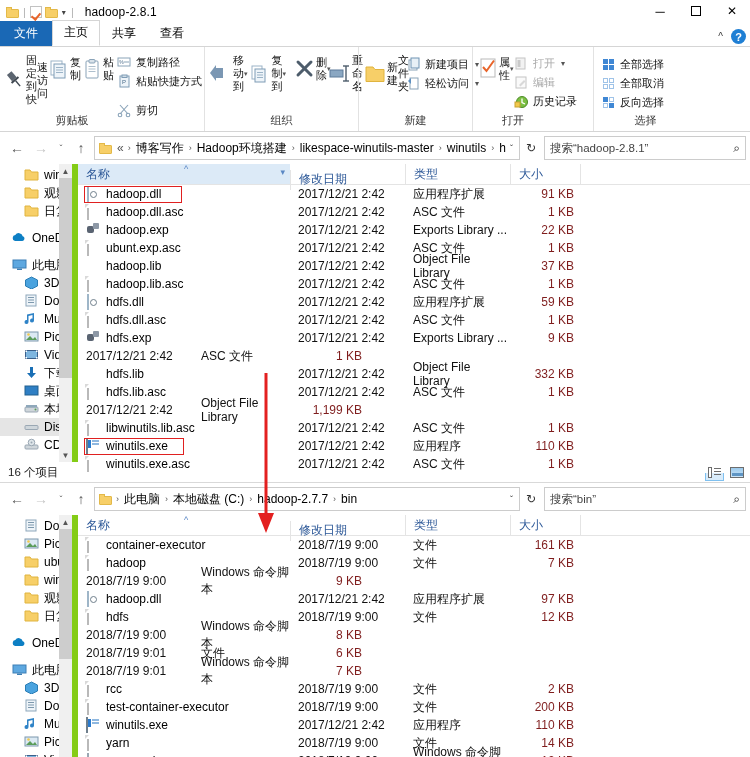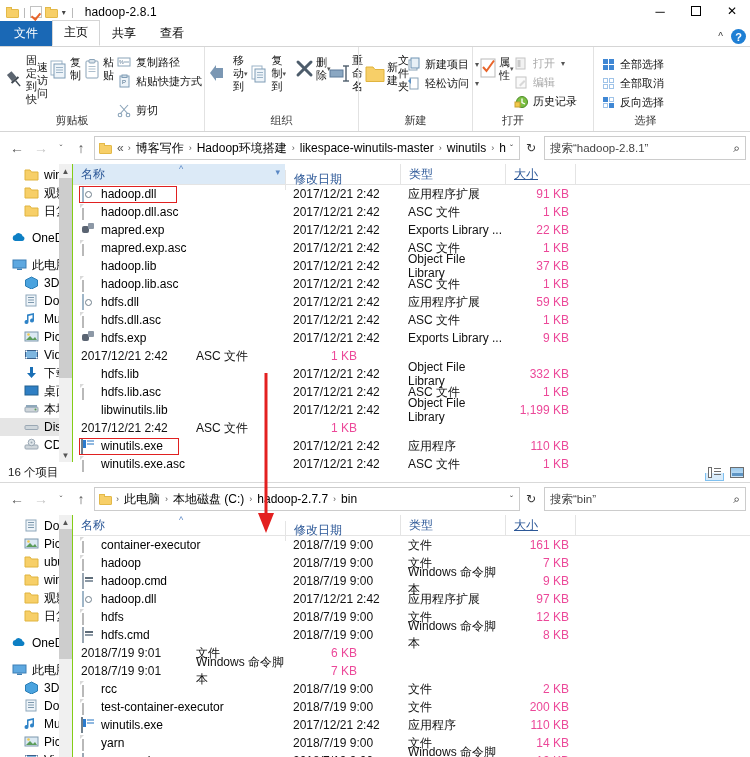--- a/index.html
+++ b/index.html
@@ -74,40 +74,40 @@
   .main{display:flex;background:#fff;}
   .navpane{width:72px;flex:none;position:relative;overflow:hidden;}
   .navitem{display:flex;align-items:center;gap:5px;height:18px;padding-left:12px;font-size:12px;color:#000;white-space:nowrap;}
   .navitem.ind2{padding-left:24px;}
   .navitem.sel{background:#e5e5e5;}
   .navicon{width:15px;height:14px;flex:none;position:relative;}
   .navscroll{position:absolute;right:0;top:0;width:13px;height:100%;background:#f0f0f0;}
   .navscroll .arw{height:14px;display:flex;align-items:center;justify-content:center;font-size:8px;color:#555;background:#f0f0f0;}
   .navscroll .thumb{position:absolute;left:0;width:13px;background:#cdcdcd;}
 
-  .filepane{flex:1;position:relative;border-left:1px solid #84cc16;}
+  .filepane{flex:1;position:relative;border-left:6px solid #84cc16;}
   .colhdr{display:flex;height:20px;align-items:center;background:#fff;border-bottom:1px solid #e4e4e4;font-size:12px;color:#2b5797;}
   .colhdr .col{height:20px;display:flex;align-items:center;padding-left:8px;position:relative;box-sizing:border-box;}
   .colhdr .col + .col{border-left:1px solid #e4e4e4;}
   .colhdr .col.name{background:#dceaf7;}
   .c-name{width:212px;}
   .c-date{width:115px;margin-top:11px;}
   .c-type{width:105px;}
-  .c-size{width:70px;text-decoration:underline;}
+  .c-size{width:70px;}
   .c-rest{flex:1;}
   .sortmark{position:absolute;left:50%;top:0px;font-size:9px;color:#5a87c4;}
   .hdrcaret{position:absolute;right:5px;top:3px;font-size:9px;color:#5a87c4;}
 
   .rows{background:#fff;}
   .row{display:flex;height:18px;align-items:center;font-size:12px;color:#000;}
   .cell{display:flex;align-items:center;height:18px;box-sizing:border-box;}
   .cell.name{width:212px;padding-left:8px;gap:6px;}
   .cell.date{width:115px;padding-left:8px;color:#111;}
   .cell.type{width:105px;padding-left:8px;color:#111;}
-  .cell.size{width:70px;justify-content:flex-end;padding-right:6px;color:#ec4899;}
+  .cell.size{width:70px;justify-content:flex-end;padding-right:6px;color:#7f1d1d;}
   .fico{width:14px;height:15px;flex:none;position:relative;}
 
   
   .ic-blank{width:12px;height:15px;background:#fff;border:1px solid #b9b9b9;box-sizing:border-box;position:relative;margin-left:1px;}
   .ic-blank:after{content:"";position:absolute;right:-1px;top:-1px;border-width:0 0 4px 4px;border-style:solid;border-color:transparent transparent #fff #d9d9d9;}
   .ic-dll{width:12px;height:15px;background:#f4f4f4;border:1px solid #9fb6c8;box-sizing:border-box;position:relative;margin-left:1px;}
   .ic-dll:after{content:"";position:absolute;left:2px;top:4px;width:7px;height:7px;border:1.5px solid #6f7f8c;border-radius:50%;box-sizing:border-box;}
   .ic-exp{width:13px;height:13px;position:relative;margin-left:1px;}
   .ic-exp:before{content:"";position:absolute;left:0;top:3px;width:7px;height:7px;background:#5a6472;border-radius:2px;}
   .ic-exp:after{content:"";position:absolute;left:6px;top:0px;width:6px;height:6px;background:#8d98a6;border-radius:1px;}
@@ -620,30 +620,30 @@
               <span class="fico"><span class="ic-blank"></span></span>
               <span>hadoop.dll.asc</span>
             </span>
             <span class="cell date">2017/12/21 2:42</span>
             <span class="cell type">ASC 文件</span>
             <span class="cell size">1 KB</span>
           </div>
           <div class="row">
             <span class="cell name">
               <span class="fico"><span class="ic-exp"></span></span>
-              <span>mapred.exp</span>
+              <span>hadoop.exp</span>
             </span>
             <span class="cell date">2017/12/21 2:42</span>
             <span class="cell type">Exports Library ...</span>
             <span class="cell size">22 KB</span>
           </div>
           <div class="row">
             <span class="cell name">
               <span class="fico"><span class="ic-blank"></span></span>
-              <span>mapred.exp.asc</span>
+              <span>ubunt.exp.asc</span>
             </span>
             <span class="cell date">2017/12/21 2:42</span>
             <span class="cell type">ASC 文件</span>
             <span class="cell size">1 KB</span>
           </div>
           <div class="row">
             <span class="cell name">
               <span class="fico"><span class="ic-lib"></span></span>
               <span>hadoop.lib</span>
             </span>
@@ -704,29 +704,29 @@
           <div class="row">
             <span class="cell name">
               <span class="fico"><span class="ic-blank"></span></span>
               <span>hdfs.lib.asc</span>
             </span>
             <span class="cell date">2017/12/21 2:42</span>
             <span class="cell type">ASC 文件</span>
             <span class="cell size">1 KB</span>
           </div>
           <div class="row">
-            <span class="cell name">
-              <span class="fico"><span class="ic-lib"></span></span>
-              <span>libwinutils.lib</span>
-            </span>
             <span class="cell date">2017/12/21 2:42</span>
             <span class="cell type">Object File Library</span>
             <span class="cell size">1,199 KB</span>
           </div>
           <div class="row">
+            <span class="cell name">
+              <span class="fico"><span class="ic-blank"></span></span>
+              <span>libwinutils.lib.asc</span>
+            </span>
             <span class="cell date">2017/12/21 2:42</span>
             <span class="cell type">ASC 文件</span>
             <span class="cell size">1 KB</span>
           </div>
           <div class="row">
             <span class="cell name">
               <span class="fico"><span class="ic-exe"></span></span>
               <span>winutils.exe</span>
             </span>
             <span class="cell date">2017/12/21 2:42</span>
@@ -928,24 +928,20 @@
           <div class="row">
             <span class="cell name">
               <span class="fico"><span class="ic-blank"></span></span>
               <span>hadoop</span>
             </span>
             <span class="cell date">2018/7/19 9:00</span>
             <span class="cell type">文件</span>
             <span class="cell size">7 KB</span>
           </div>
           <div class="row">
-            <span class="cell name">
-              <span class="fico"><span class="ic-cmd"></span></span>
-              <span>hadoop.cmd</span>
-            </span>
             <span class="cell date">2018/7/19 9:00</span>
             <span class="cell type">Windows 命令脚本</span>
             <span class="cell size">9 KB</span>
           </div>
           <div class="row">
             <span class="cell name">
               <span class="fico"><span class="ic-dll"></span></span>
               <span>hadoop.dll</span>
             </span>
             <span class="cell date">2017/12/21 2:42</span>
@@ -955,24 +951,20 @@
           <div class="row">
             <span class="cell name">
               <span class="fico"><span class="ic-blank"></span></span>
               <span>hdfs</span>
             </span>
             <span class="cell date">2018/7/19 9:00</span>
             <span class="cell type">文件</span>
             <span class="cell size">12 KB</span>
           </div>
           <div class="row">
-            <span class="cell name">
-              <span class="fico"><span class="ic-cmd"></span></span>
-              <span>hdfs.cmd</span>
-            </span>
             <span class="cell date">2018/7/19 9:00</span>
             <span class="cell type">Windows 命令脚本</span>
             <span class="cell size">8 KB</span>
           </div>
           <div class="row">
             <span class="cell date">2018/7/19 9:01</span>
             <span class="cell type">文件</span>
             <span class="cell size">6 KB</span>
           </div>
           <div class="row">

